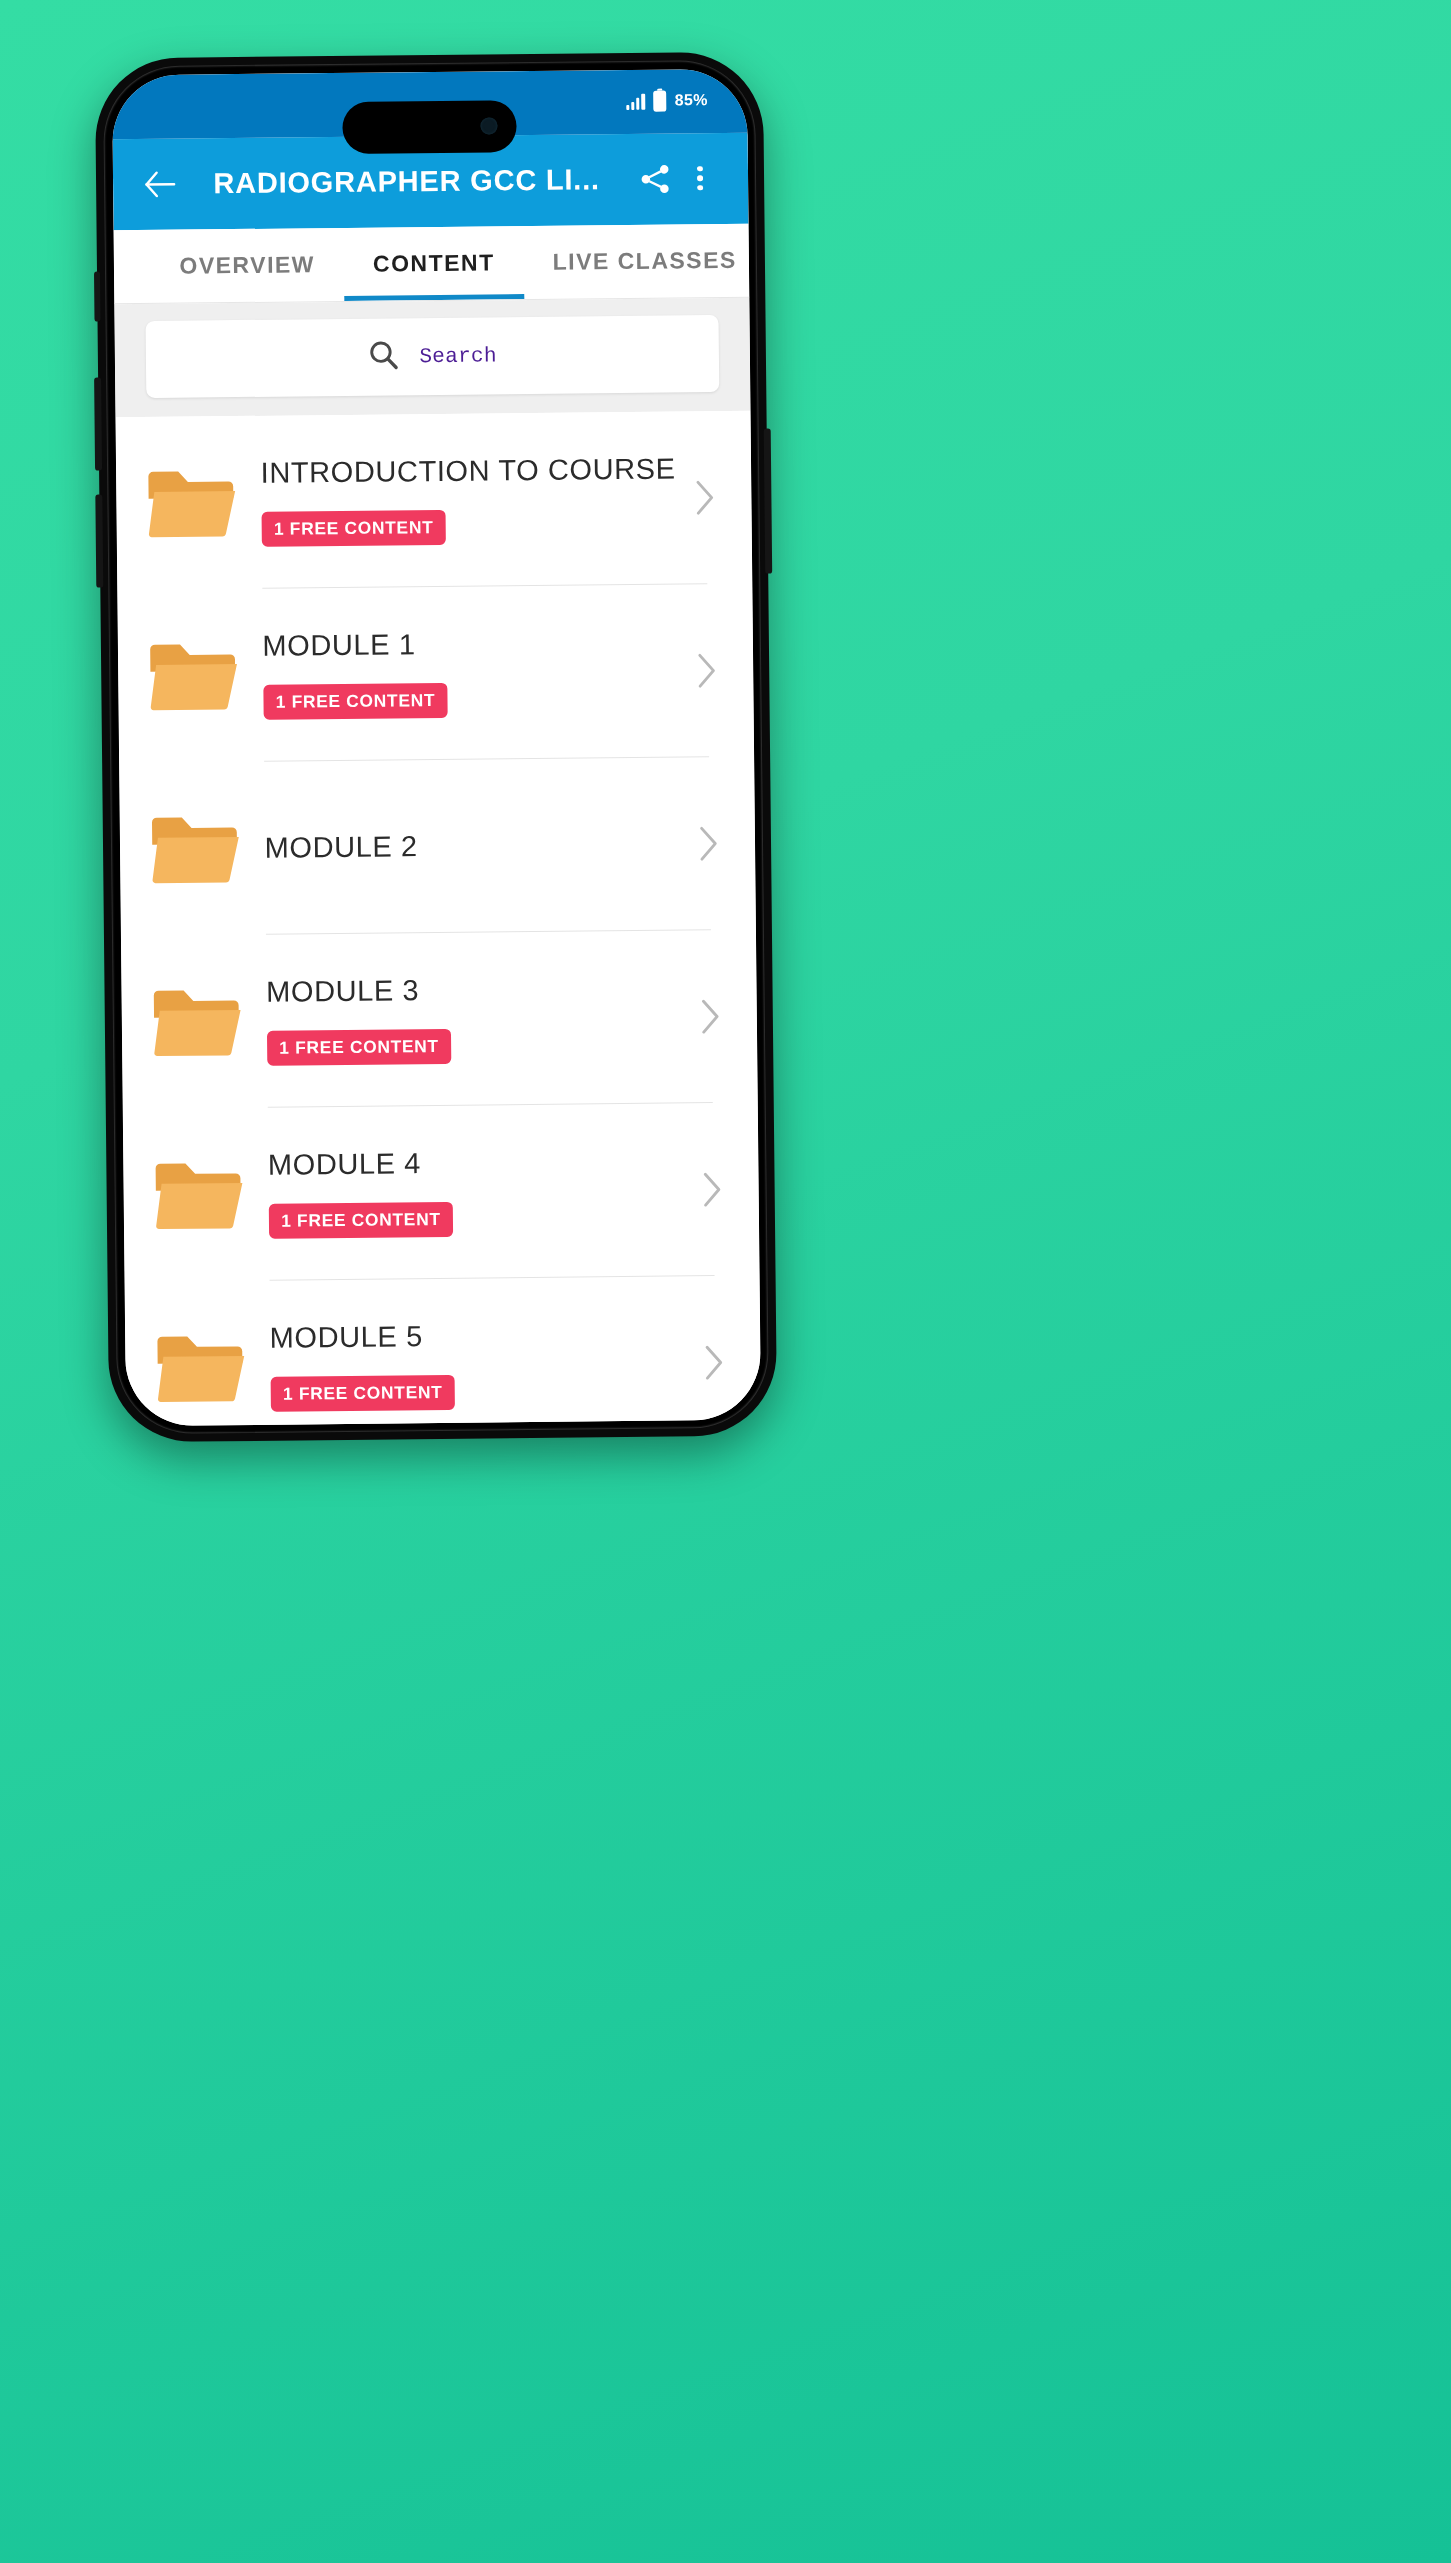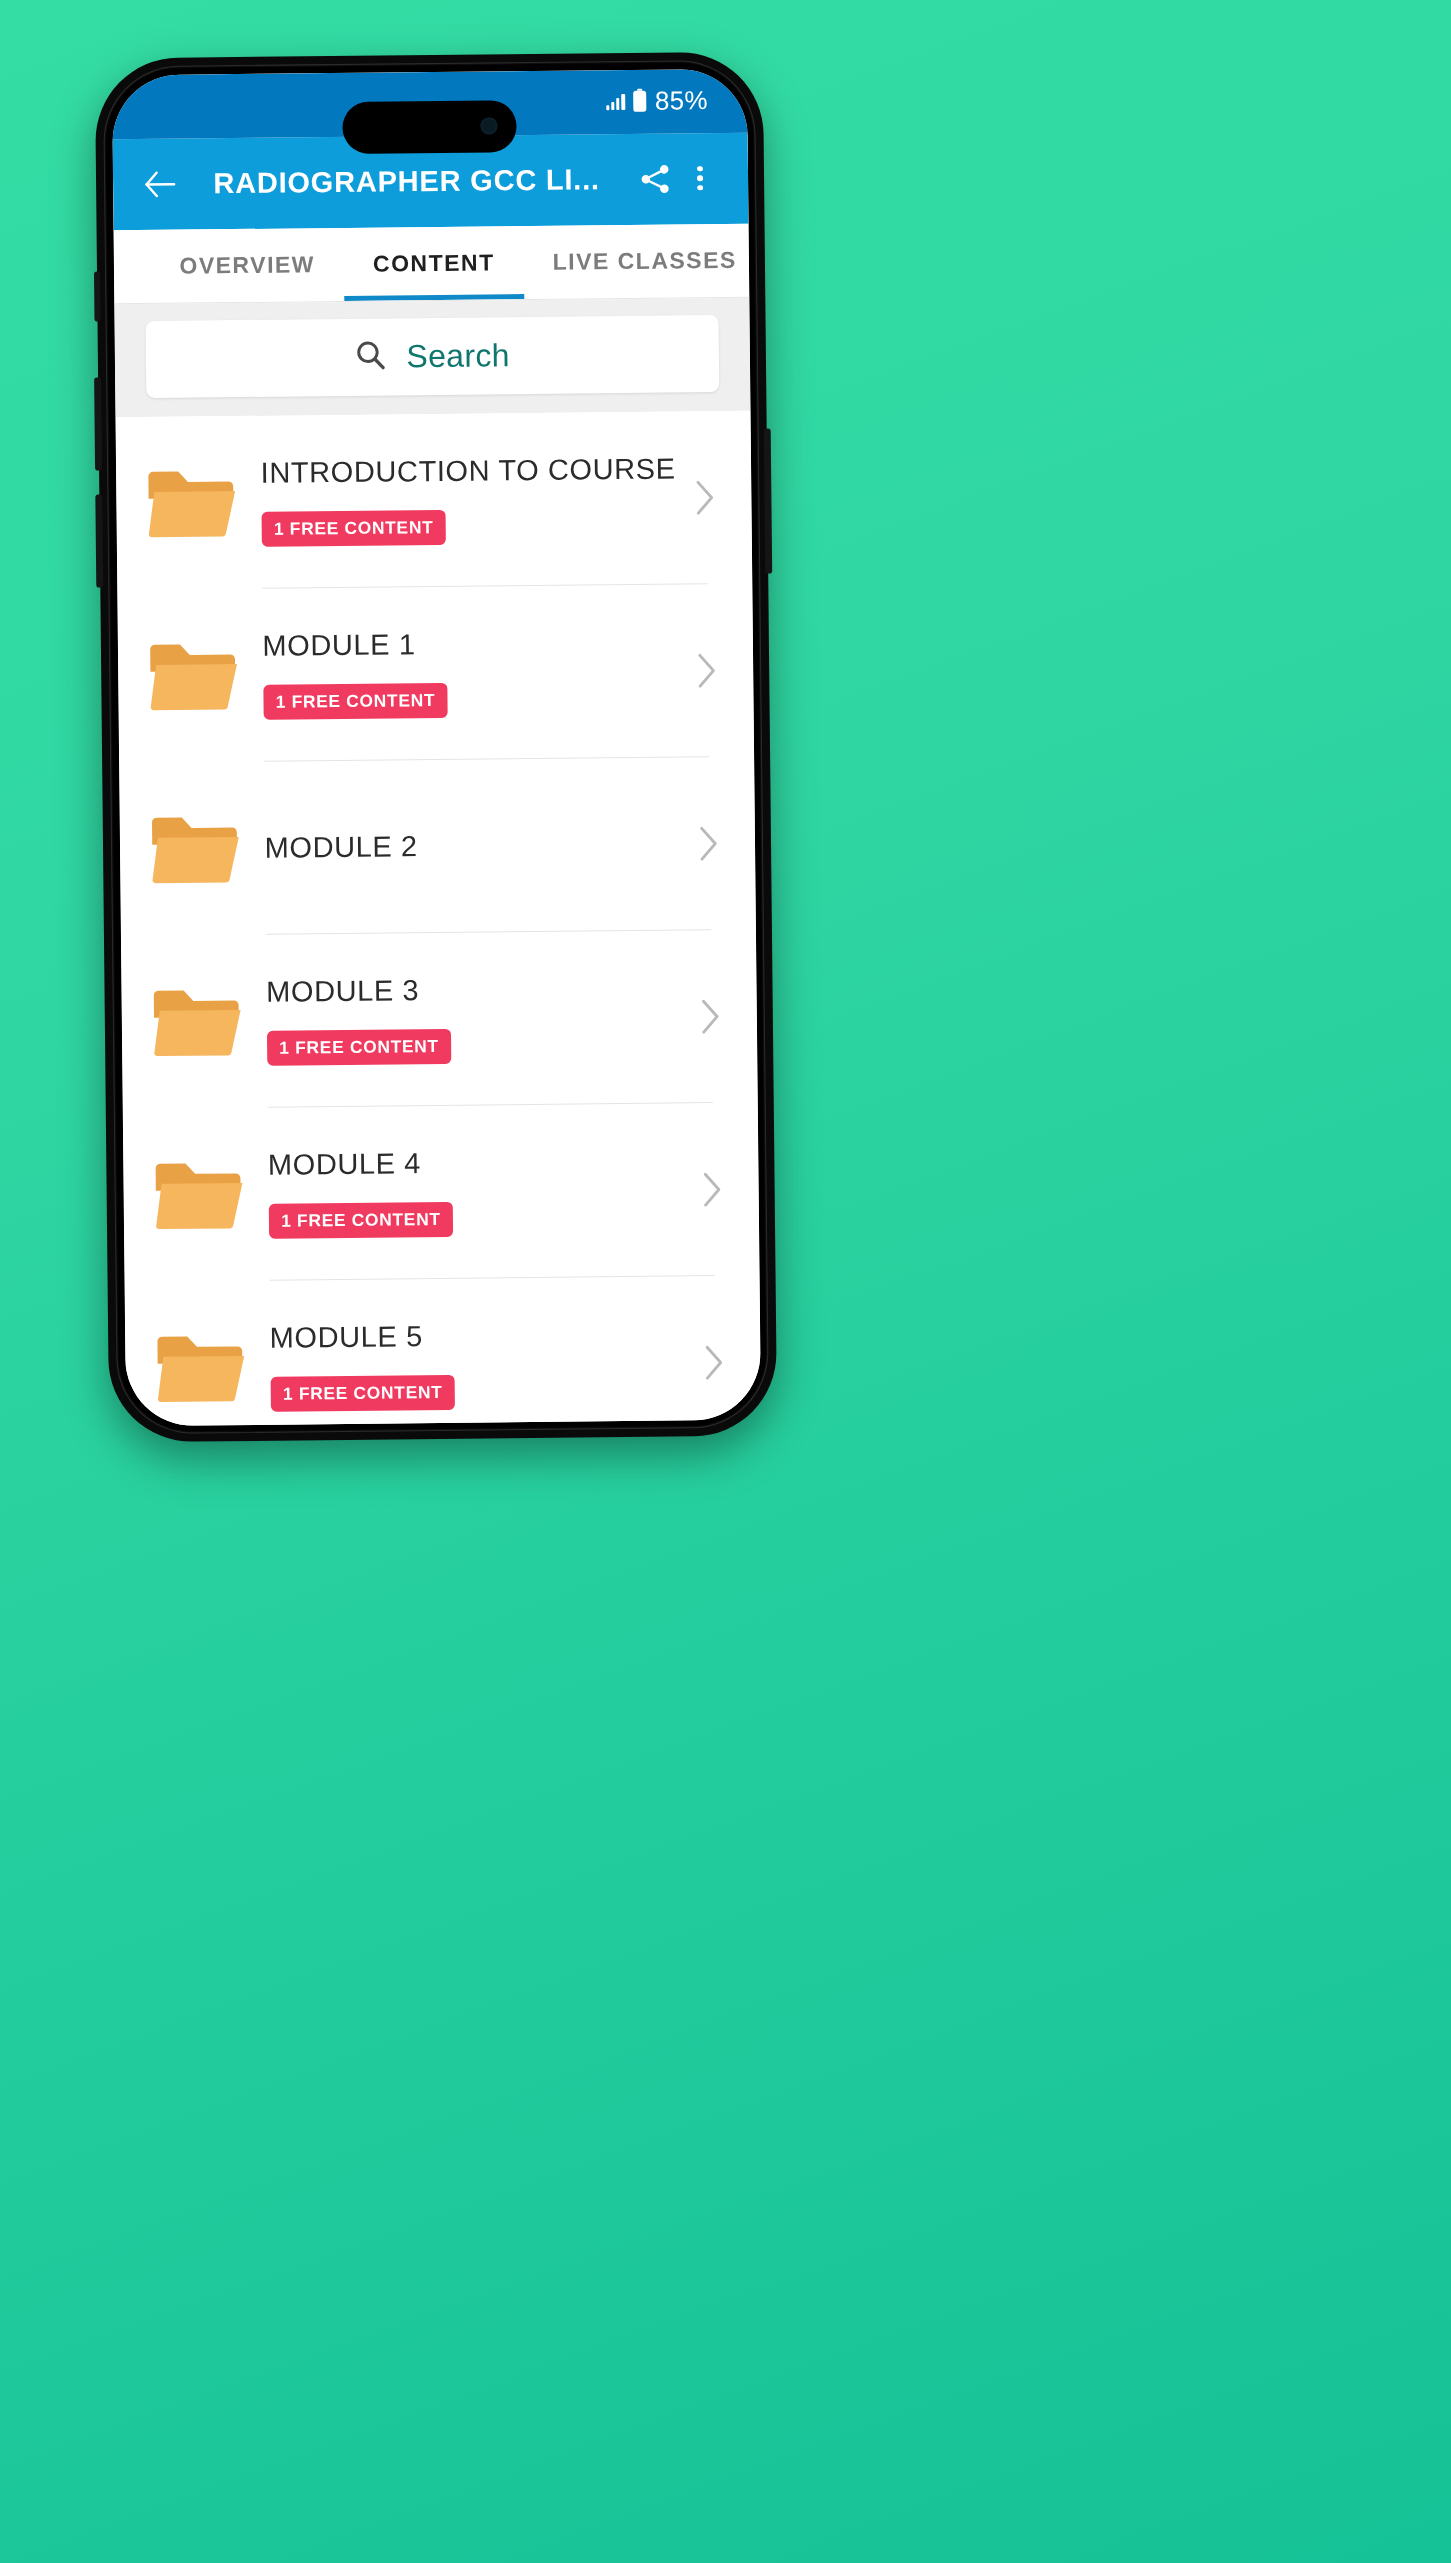--- a/index.html
+++ b/index.html
@@ -69,21 +69,21 @@
   #signal-icon i:nth-child(3){height:11.6px}
   #signal-icon i:nth-child(4){height:15.5px}
   #battery-icon{
     width:12.6px;height:20.3px;border:2.1px solid #fff;border-radius:2.9px;
     position:relative;background:#fff;
   }
   #battery-icon:before{
     content:"";position:absolute;top:-4.8px;left:50%;transform:translateX(-50%);
     width:5.8px;height:2.9px;background:#fff;border-radius:1px 1px 0 0;
   }
-  #battery-text{ font-size:26px; font-weight:400; letter-spacing:0.3px; }
+  #battery-text{ font-size:16px; font-weight:700; letter-spacing:0.3px; }
 
   
   #app-bar{
     height:91px; background:#0D9DDB;
     display:flex; align-items:center; padding:0 25px;
     box-shadow:0 1px 0 rgba(255,255,255,.35);
   }
   #back-arrow{ width:43px;height:43px;flex:0 0 auto;
     display:flex;align-items:center;justify-content:center;cursor:pointer;}
   #app-title{
@@ -114,21 +114,21 @@
     background:#1089C8;
   }
 
   
   #search-section{ background:#efefef; padding:17.4px 31px 19.4px; }
   #search-box{
     height:77px;background:#fff;border-radius:8.7px;
     display:flex;align-items:center;justify-content:center;gap:19.4px;
     box-shadow:0 1px 2.9px rgba(0,0,0,.10);
   }
-  #search-placeholder{ font-size:32px;color:#0f766e;letter-spacing:0.3px;}
+  #search-placeholder{ font-size:21px;color:#4c1d95;letter-spacing:0.3px;font-family:Liberation Mono, monospace;}
 
   
   #content-list{ background:#fff; }
   .list-row{
     display:flex; align-items:center;
     padding:0 25px 0 19.4px; min-height:172px; cursor:pointer;
     position:relative;
   }
   .folder-wrap{ width:116px;flex:0 0 auto;display:flex;justify-content:center;}
   .row-main{ flex:1; padding-left:9.7px; }

